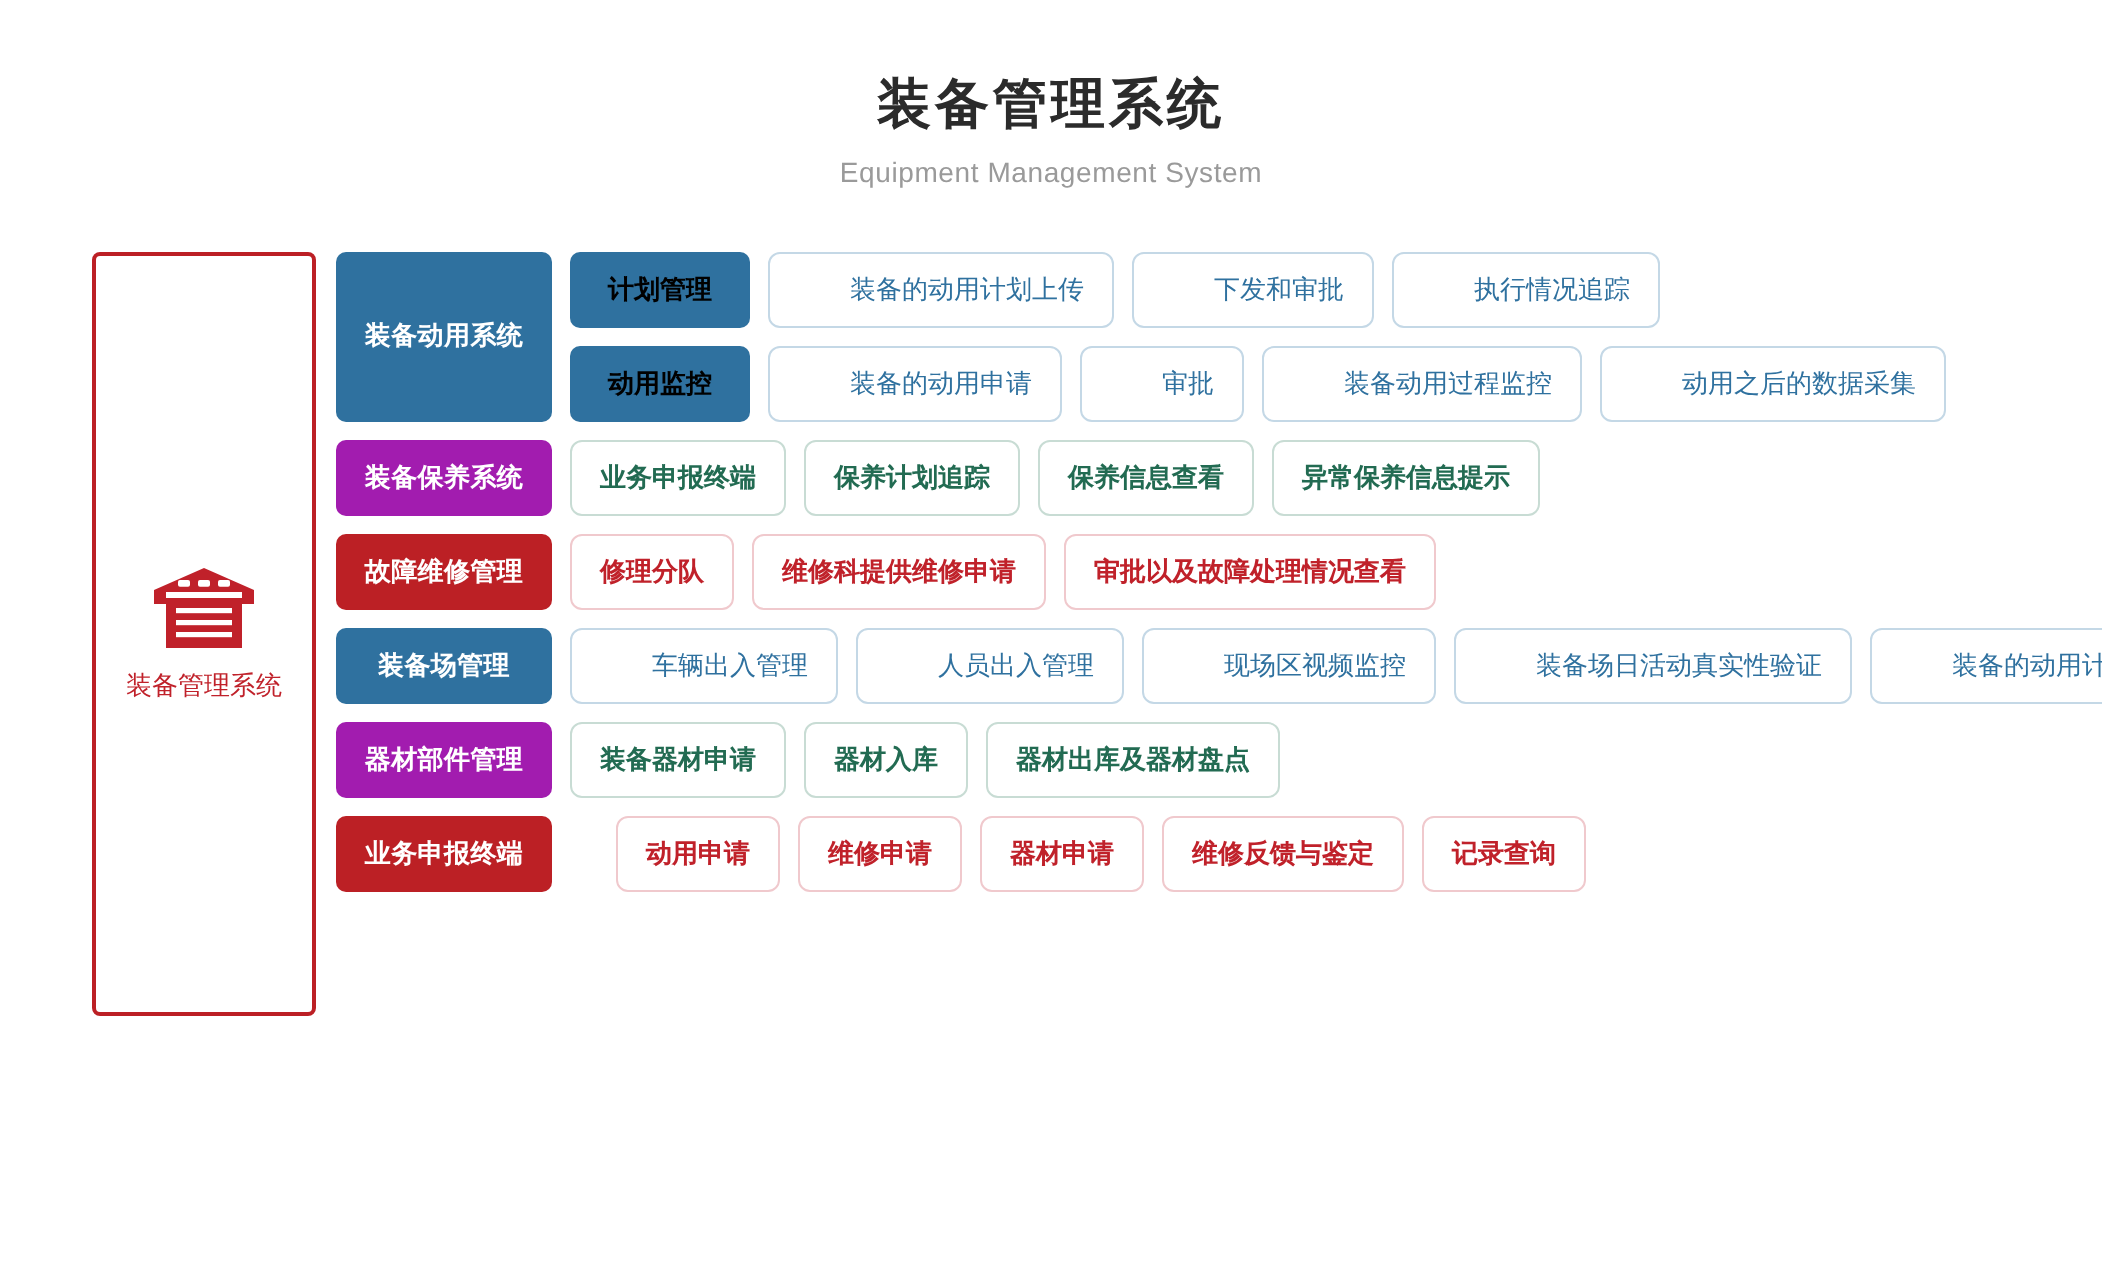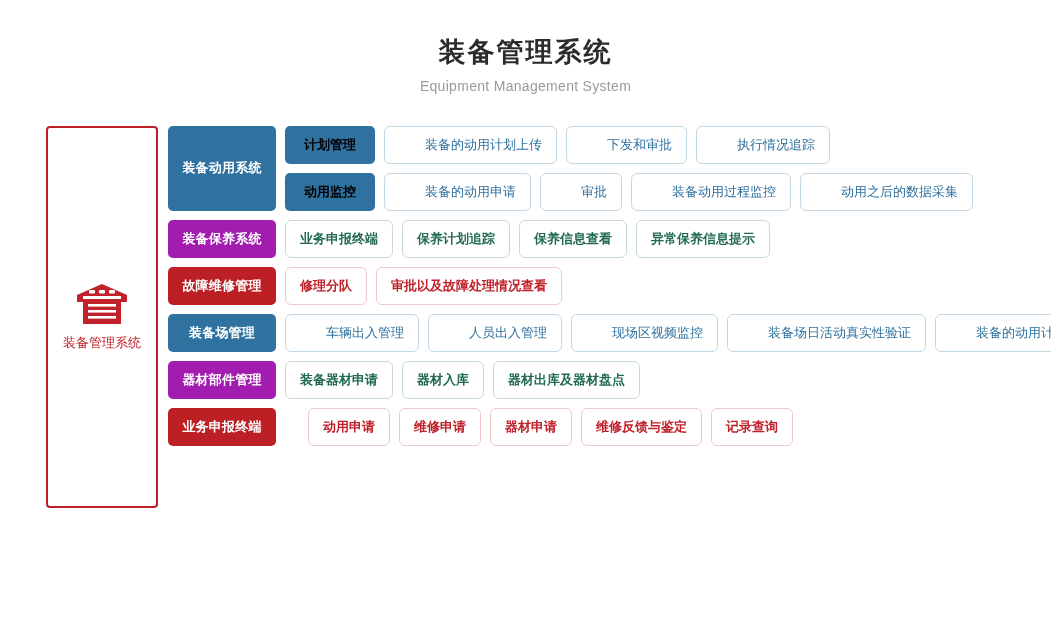--- a/index.html
+++ b/index.html
@@ -228,20 +228,21 @@
           <div class="leaf green">异常保养信息提示</div>
         </div>
       </div>
     </div>
 
     <div class="row">
       <div class="cat-box red">故障维修管理</div>
       <div class="subgroups">
         <div class="subrow">
           <div class="leaf red">修理分队</div>
+          <div class="leaf red">维修科提供维修申请</div>
           <div class="leaf red">审批以及故障处理情况查看</div>
         </div>
       </div>
     </div>
 
     <div class="row">
       <div class="cat-box blue">装备场管理</div>
       <div class="subgroups">
         <div class="subrow">
           <div class="leaf blue">车辆出入管理</div>

